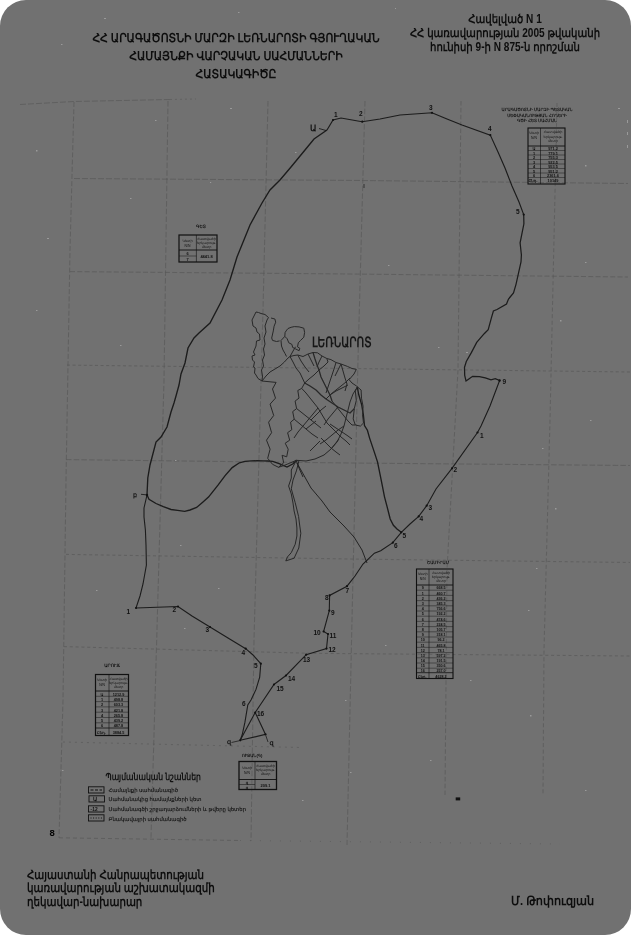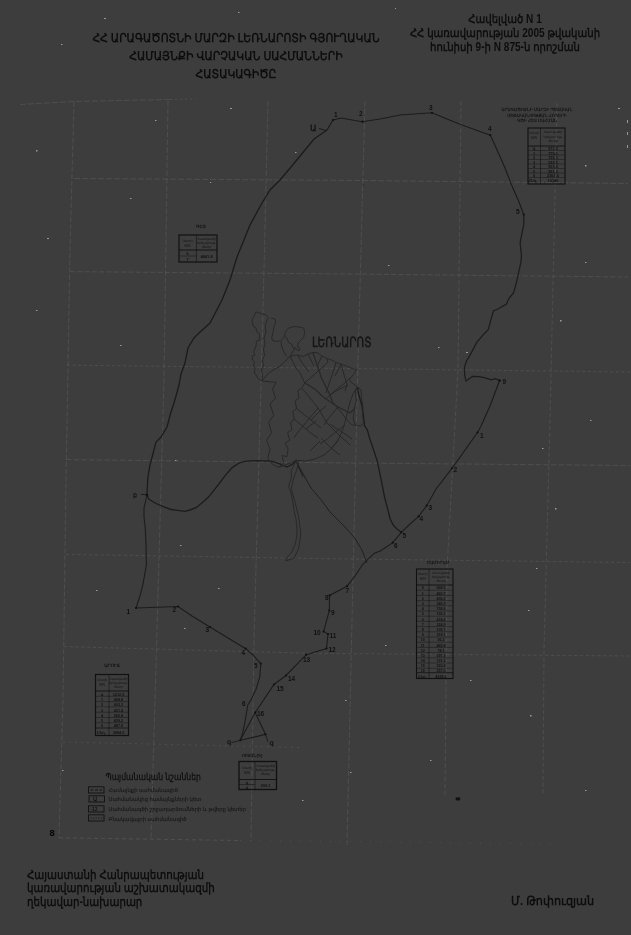--- a/index.html
+++ b/index.html
@@ -1,16 +1,16 @@
 <!DOCTYPE html>
 <html><head>
 <meta charset="utf-8">
 <style>
 html,body{margin:0;padding:0;}
-#page{position:relative;width:631px;height:935px;background:#b91c1c;font-family:"Liberation Sans",sans-serif;overflow:hidden;filter:grayscale(1);}
+#page{position:relative;width:631px;height:935px;background:#ec4899;font-family:"Liberation Sans",sans-serif;overflow:hidden;filter:grayscale(1);border-radius:26px;}
 .b{font-weight:bold;color:#0d0d0d;}
 #hdr-r{position:absolute;left:365px;top:12px;width:280px;text-align:center;font-size:12px;line-height:14px;white-space:nowrap;transform:scaleX(0.84);transform-origin:50% 0;}
 #hdr-t{position:absolute;left:-14px;top:29px;width:500px;text-align:center;font-size:12px;line-height:18px;white-space:nowrap;transform:scaleX(0.90);transform-origin:50% 0;}
 #sig-l{position:absolute;left:27px;top:868.5px;font-size:12.5px;line-height:13.8px;white-space:nowrap;transform:scaleX(0.82);transform-origin:0 0;}
 #sig-r{position:absolute;left:511px;top:893px;font-size:12.5px;white-space:nowrap;transform:scaleX(0.90);transform-origin:0 0;}
 svg{position:absolute;left:0;top:0;}
 </style>
 </head>
 <body>
 <div id="page">

